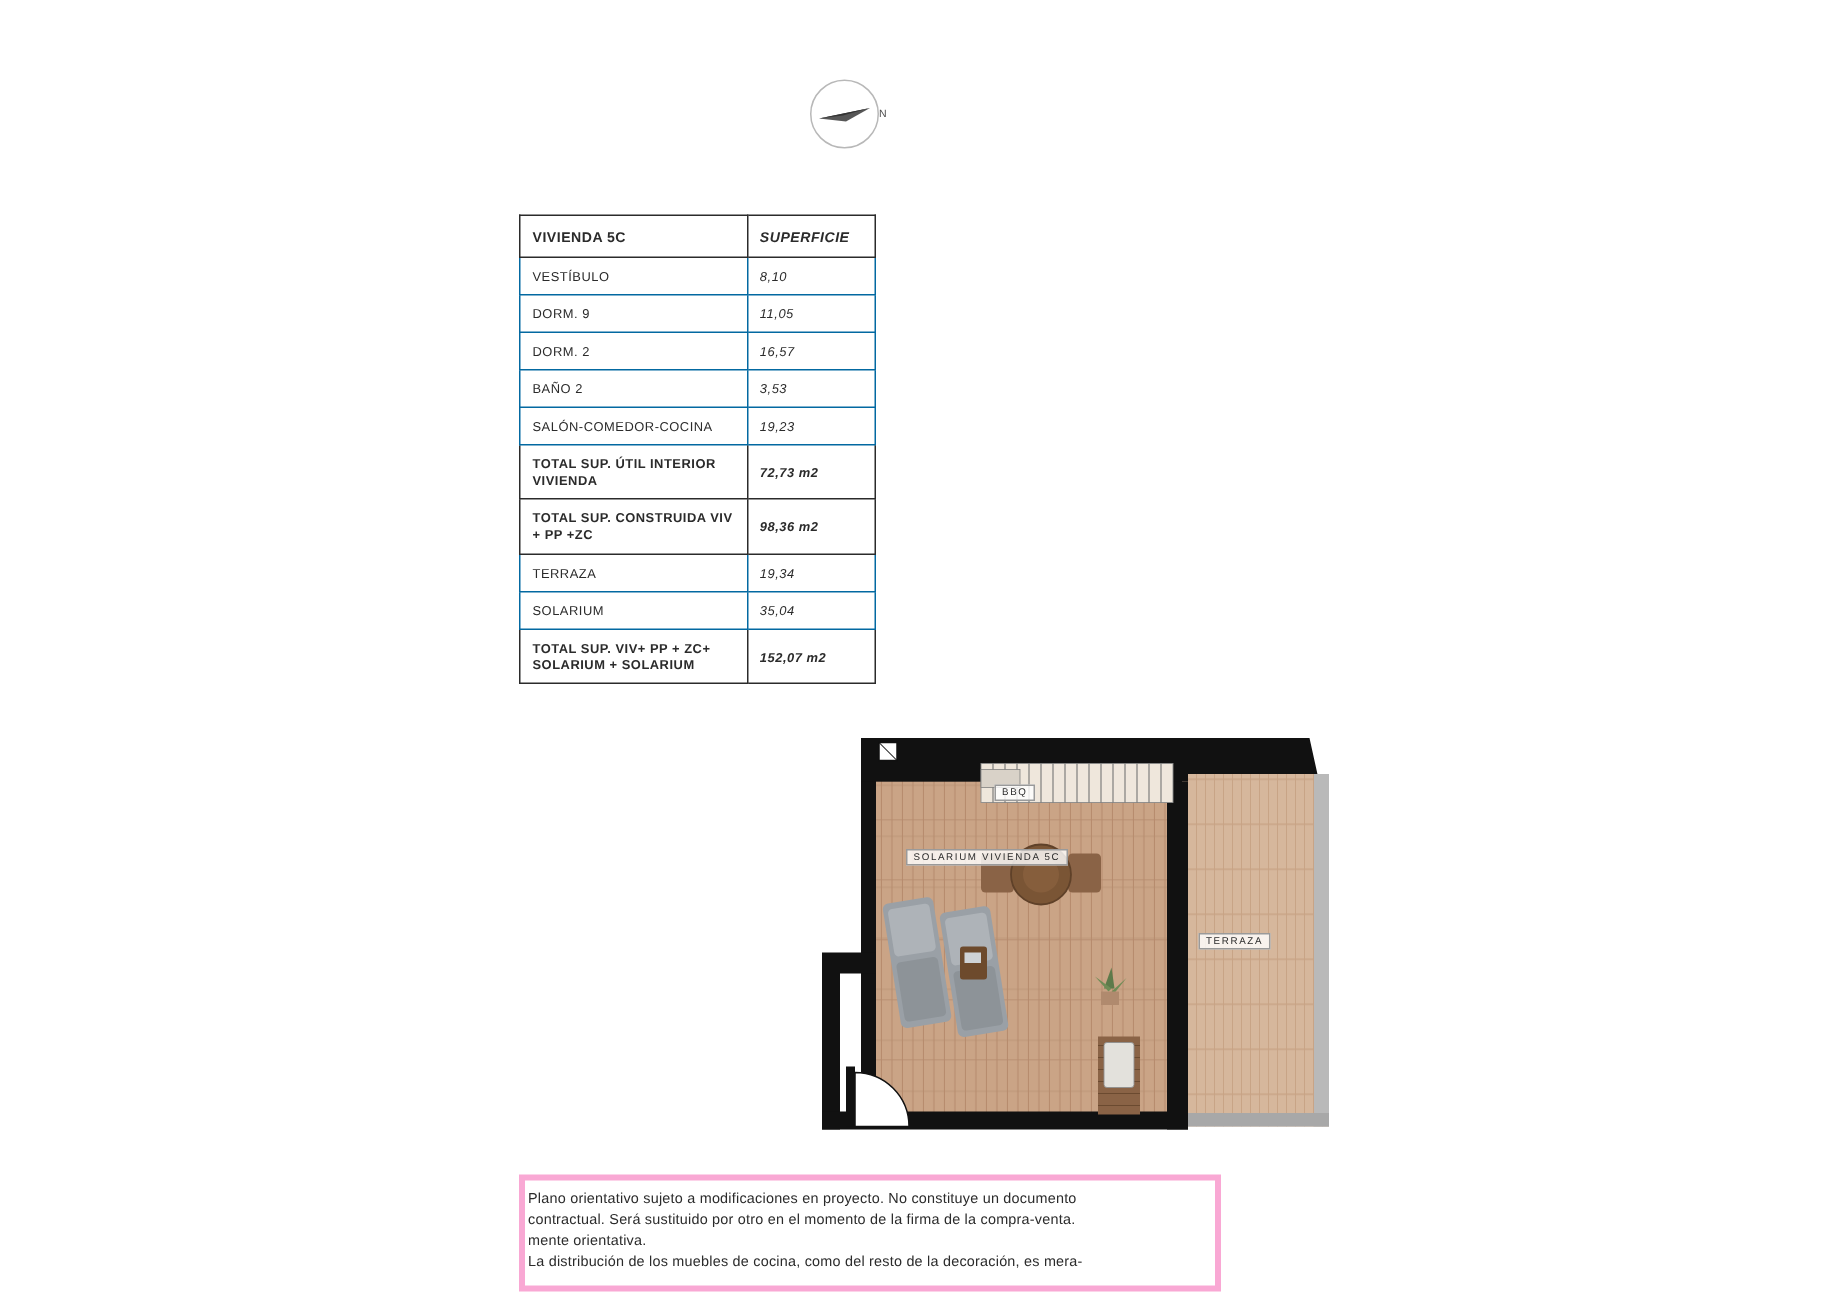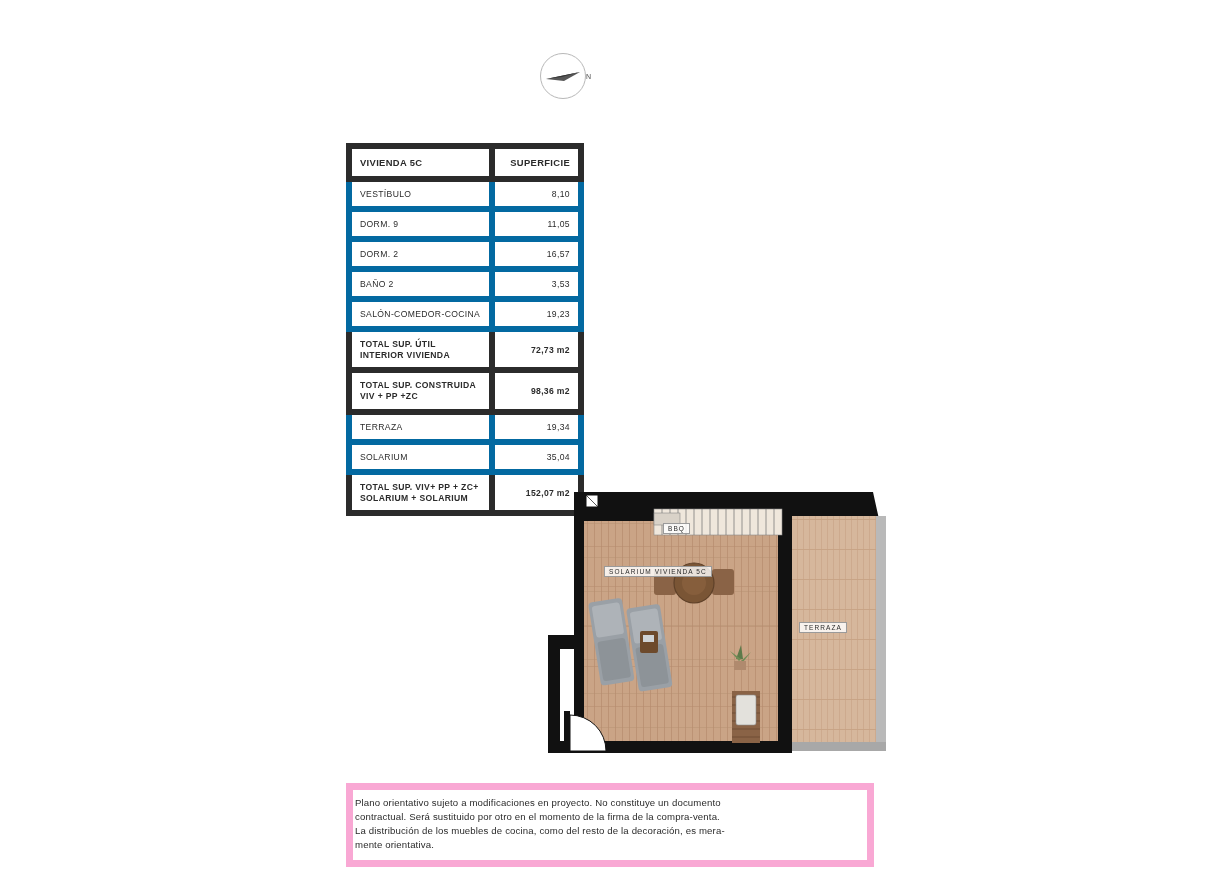--- a/index.html
+++ b/index.html
@@ -47,39 +47,40 @@
   #surface-table {
     position: absolute;
     left: 346px;
     top: 143px;
     width: 238px;
     border: 1px solid #2b2b2b;
     border-collapse: collapse;
     background: #fff;
   }
   #surface-table td {
-    border: 6px solid #0369a1;
+    border: 1px solid #0369a1;
     font-size: 8.6px;
     letter-spacing: 0.35px;
     padding: 7px 8px;
     color: #2b2b2b;
     vertical-align: middle;
   }
   #surface-table tr.head td {
     border-color: #2b2b2b;
     font-weight: bold;
     font-size: 9.4px;
     padding-top: 8px;
     padding-bottom: 8px;
   }
   #surface-table td.name { width: 165px; }
   #surface-table td.value {
-    text-align: right;
+    text-align: left;
     width: 72px;
     font-size: 8.6px;
+    font-style: italic;
   }
   #surface-table tr.total td {
     font-weight: bold;
     border-color: #2b2b2b;
   }
   #surface-table tr.total td.name { line-height: 1.25; }
   #surface-table tr.sep-top td { border-top-color: #2b2b2b; }
 
   
   #floorplan {
@@ -101,22 +102,22 @@
   }
   #lbl-solarium { left: 58px; top: 77px; }
   #lbl-terraza { left: 253px; top: 133px; }
   #lbl-bbq { left: 117px; top: 34px; font-size: 5.5px; letter-spacing: .6px; border: none; background: none; }
 
   
   #disclaimer {
     position: absolute;
     left: 346px;
     top: 783px;
-    width: 528px;
-    border: 7px solid #f9a8d4;
+    width: 468px;
+    border: 4px solid #f9a8d4;
     padding: 6px 4px 8px 2px;
     box-sizing: border-box;
   }
   #disclaimer p {
     margin: 0;
     font-size: 9.6px;
     line-height: 1.45;
     color: #2b2b2b;
     letter-spacing: 0.15px;
   }
@@ -296,15 +297,15 @@
   </svg>
 
   <span class="label" id="lbl-solarium">SOLARIUM VIVIENDA 5C</span>
   <span class="label" id="lbl-terraza">TERRAZA</span>
   <span class="label" id="lbl-bbq">BBQ</span>
 </div>
 
 <div id="disclaimer">
   <p>Plano orientativo sujeto a modificaciones en proyecto. No constituye un documento</p>
   <p>contractual. Será sustituido por otro en el momento de la firma de la compra-venta.</p>
+  <p>mente orientativa.</p>
   <p>La distribución de los muebles de cocina, como del resto de la decoración, es mera-</p>
-  <p>mente orientativa.</p>
 </div>
 
 </body></html>

